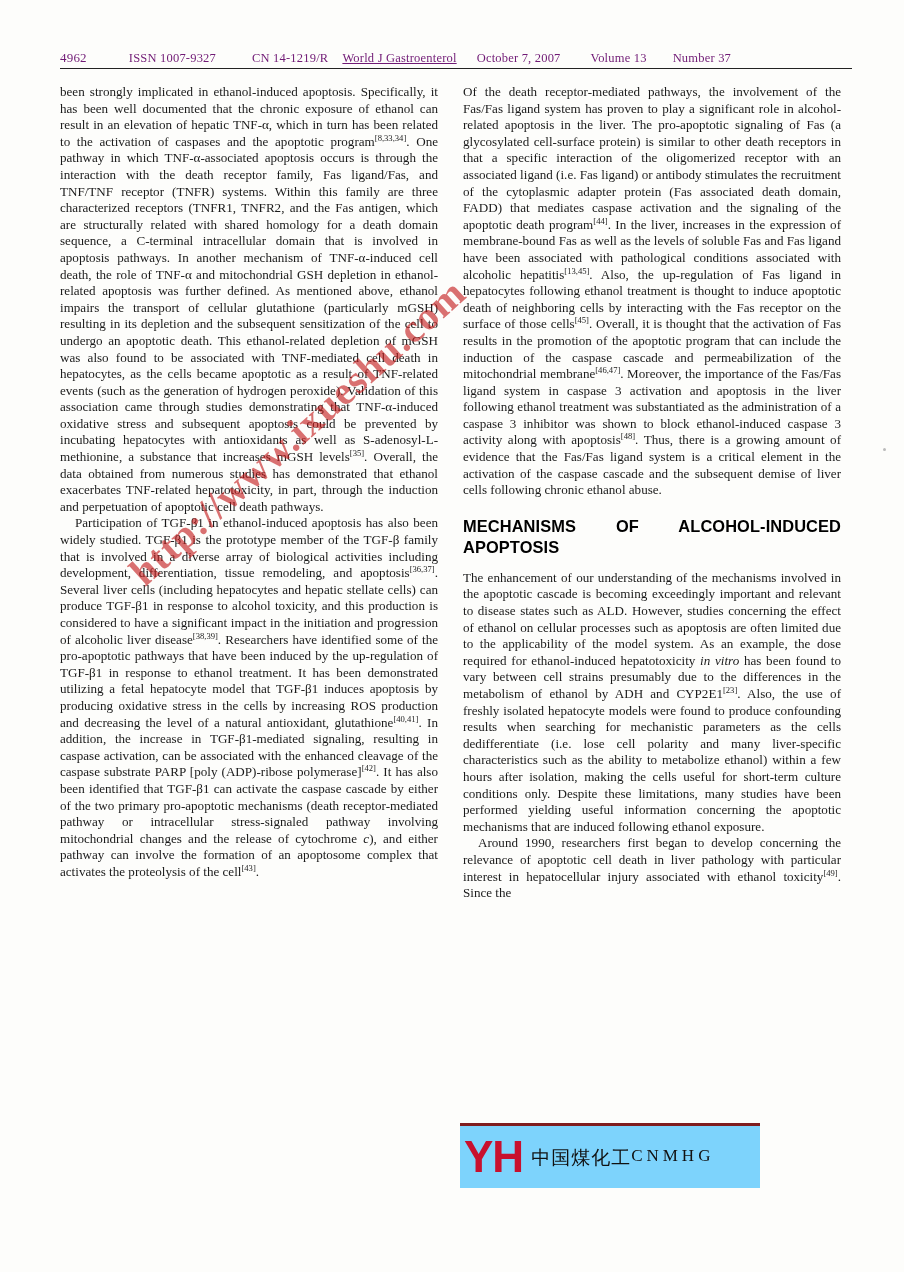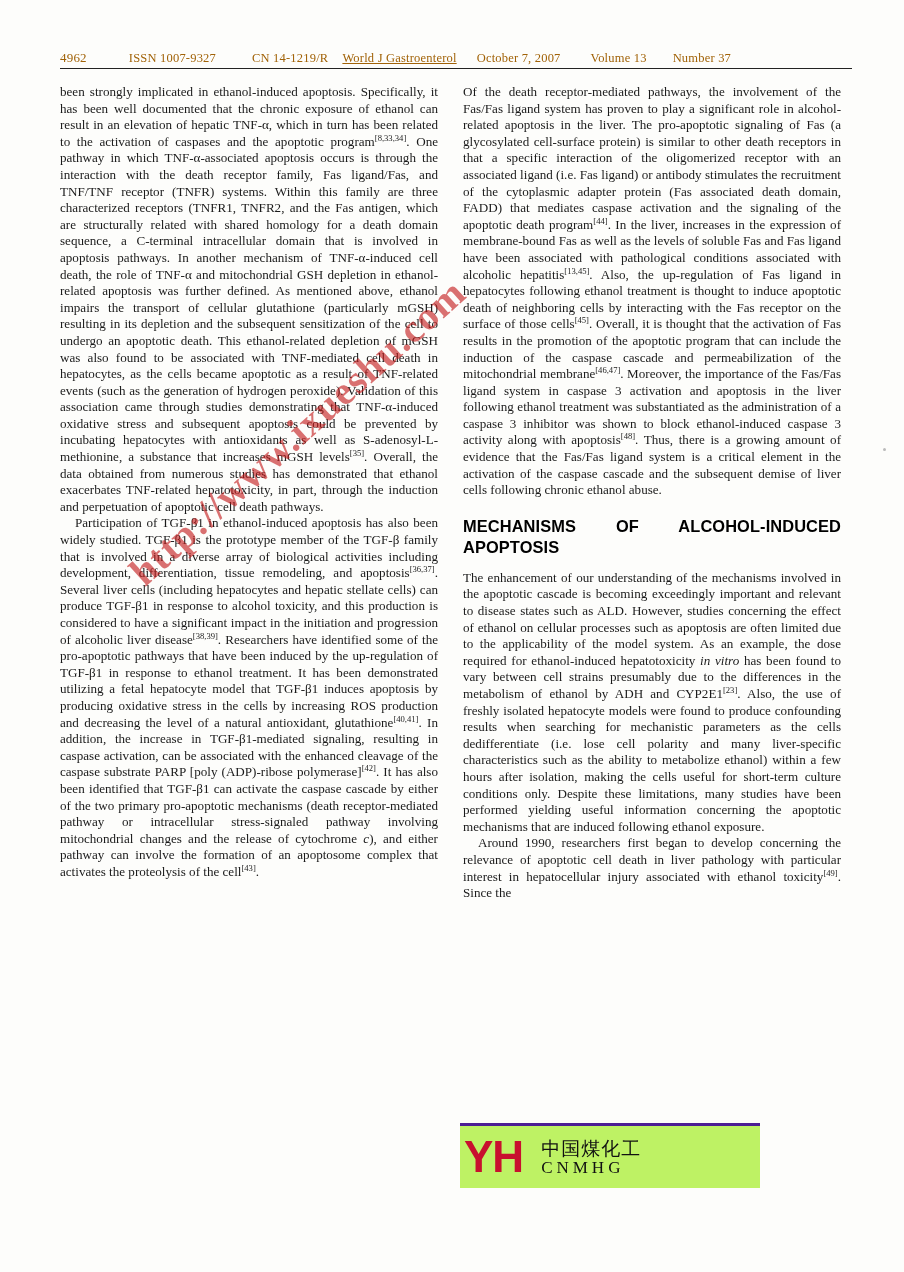--- a/index.html
+++ b/index.html
@@ -23,21 +23,21 @@
   }
   
   .page-header {
     position: absolute;
     top: 42px;
     left: 60px;
     right: 52px;
     height: 22px;
     font-size: 12.5px;
     letter-spacing: 0.2px;
-    color: #a16207;
+    color: #701a75;
     display: flex;
     align-items: baseline;
   }
   .page-header .hdr-item { white-space: nowrap; }
   .hdr-folio   { margin-right: 42px; font-size: 13px; }
   .hdr-issn    { margin-right: 36px; margin-top: 9px; }
   .hdr-cn      { margin-right: 14px; }
   .hdr-journal { margin-right: 20px; text-decoration: underline; }
   .hdr-date    { margin-right: 30px; }
   .hdr-volume  { margin-right: 26px; }
@@ -113,36 +113,35 @@
   }
   
   .logo-block {
     position: absolute;
     left: 460px;
     top: 1123px;
     width: 300px;
     height: 62px;
     display: flex;
     align-items: center;
-    background: #bef264;
-    border-top: 3px solid #4c1d95;
-    gap: 10px;
+    background: #7dd3fc;
+    border-top: 3px solid #7f1d1d;
   }
   .logo-yh {
     font-family: "Liberation Sans", sans-serif;
     font-weight: bold;
     font-size: 44px;
     line-height: 44px;
     color: #c8102e;
     letter-spacing: -1px;
     padding: 0 8px 0 4px;
   }
   .logo-right {
     display: flex;
-    flex-direction: column;
+    flex-direction: row;
   }
   .logo-cn {
     font-family: "Liberation Sans", sans-serif;
     font-size: 19px;
     line-height: 21px;
     color: #111;
     letter-spacing: 1px;
   }
   .logo-cnmhg {
     font-family: Liberation Serif, serif;

